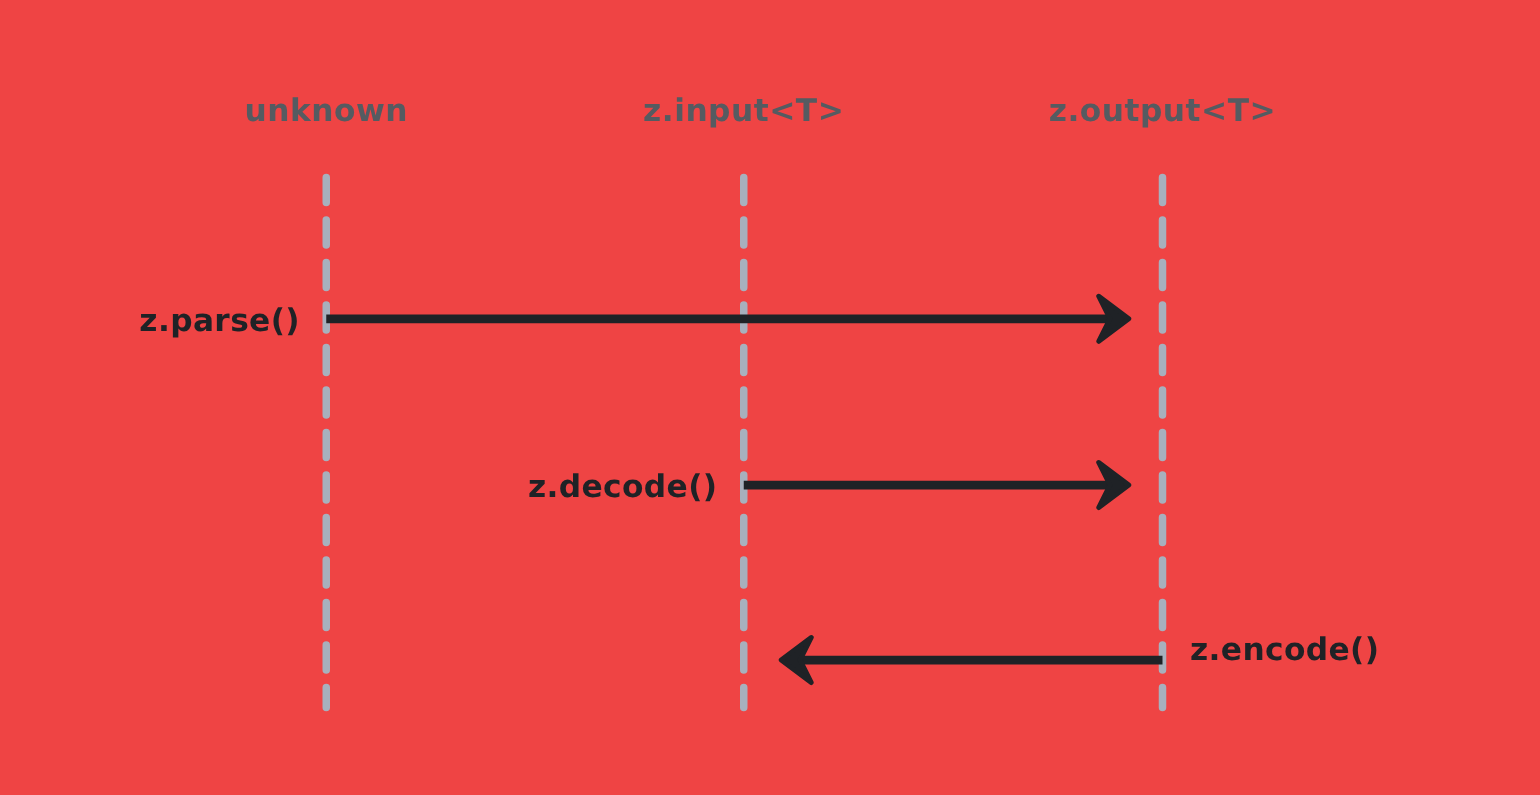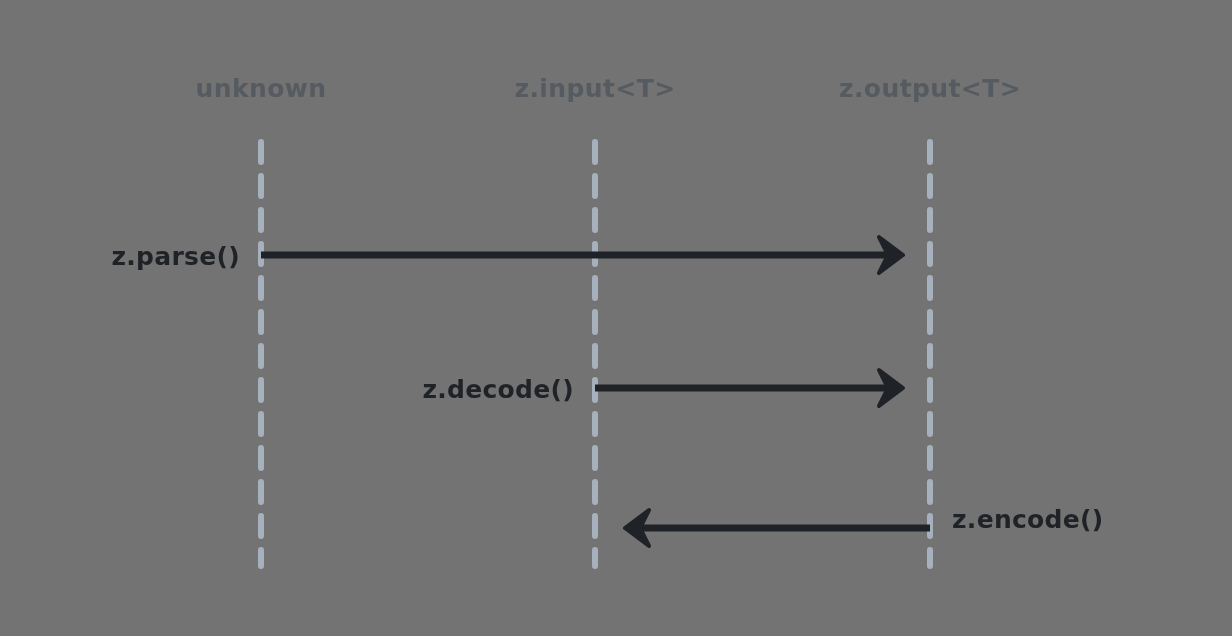--- a/index.html
+++ b/index.html
@@ -10,21 +10,21 @@
     width: 1232px;
     height: 636px;
     background: #f7f9fb;
     font-family: "DejaVu Sans", sans-serif;
     overflow: hidden;
   }
   #diagram-root {
     position: relative;
     width: 1232px;
     height: 636px;
-    background: #737373;
+    background: #ef4444;
   }
   #sequence-svg {
     position: absolute;
     top: 0;
     left: 0;
     width: 1232px;
     height: 636px;
     display: block;
   }
   .participant-label {

